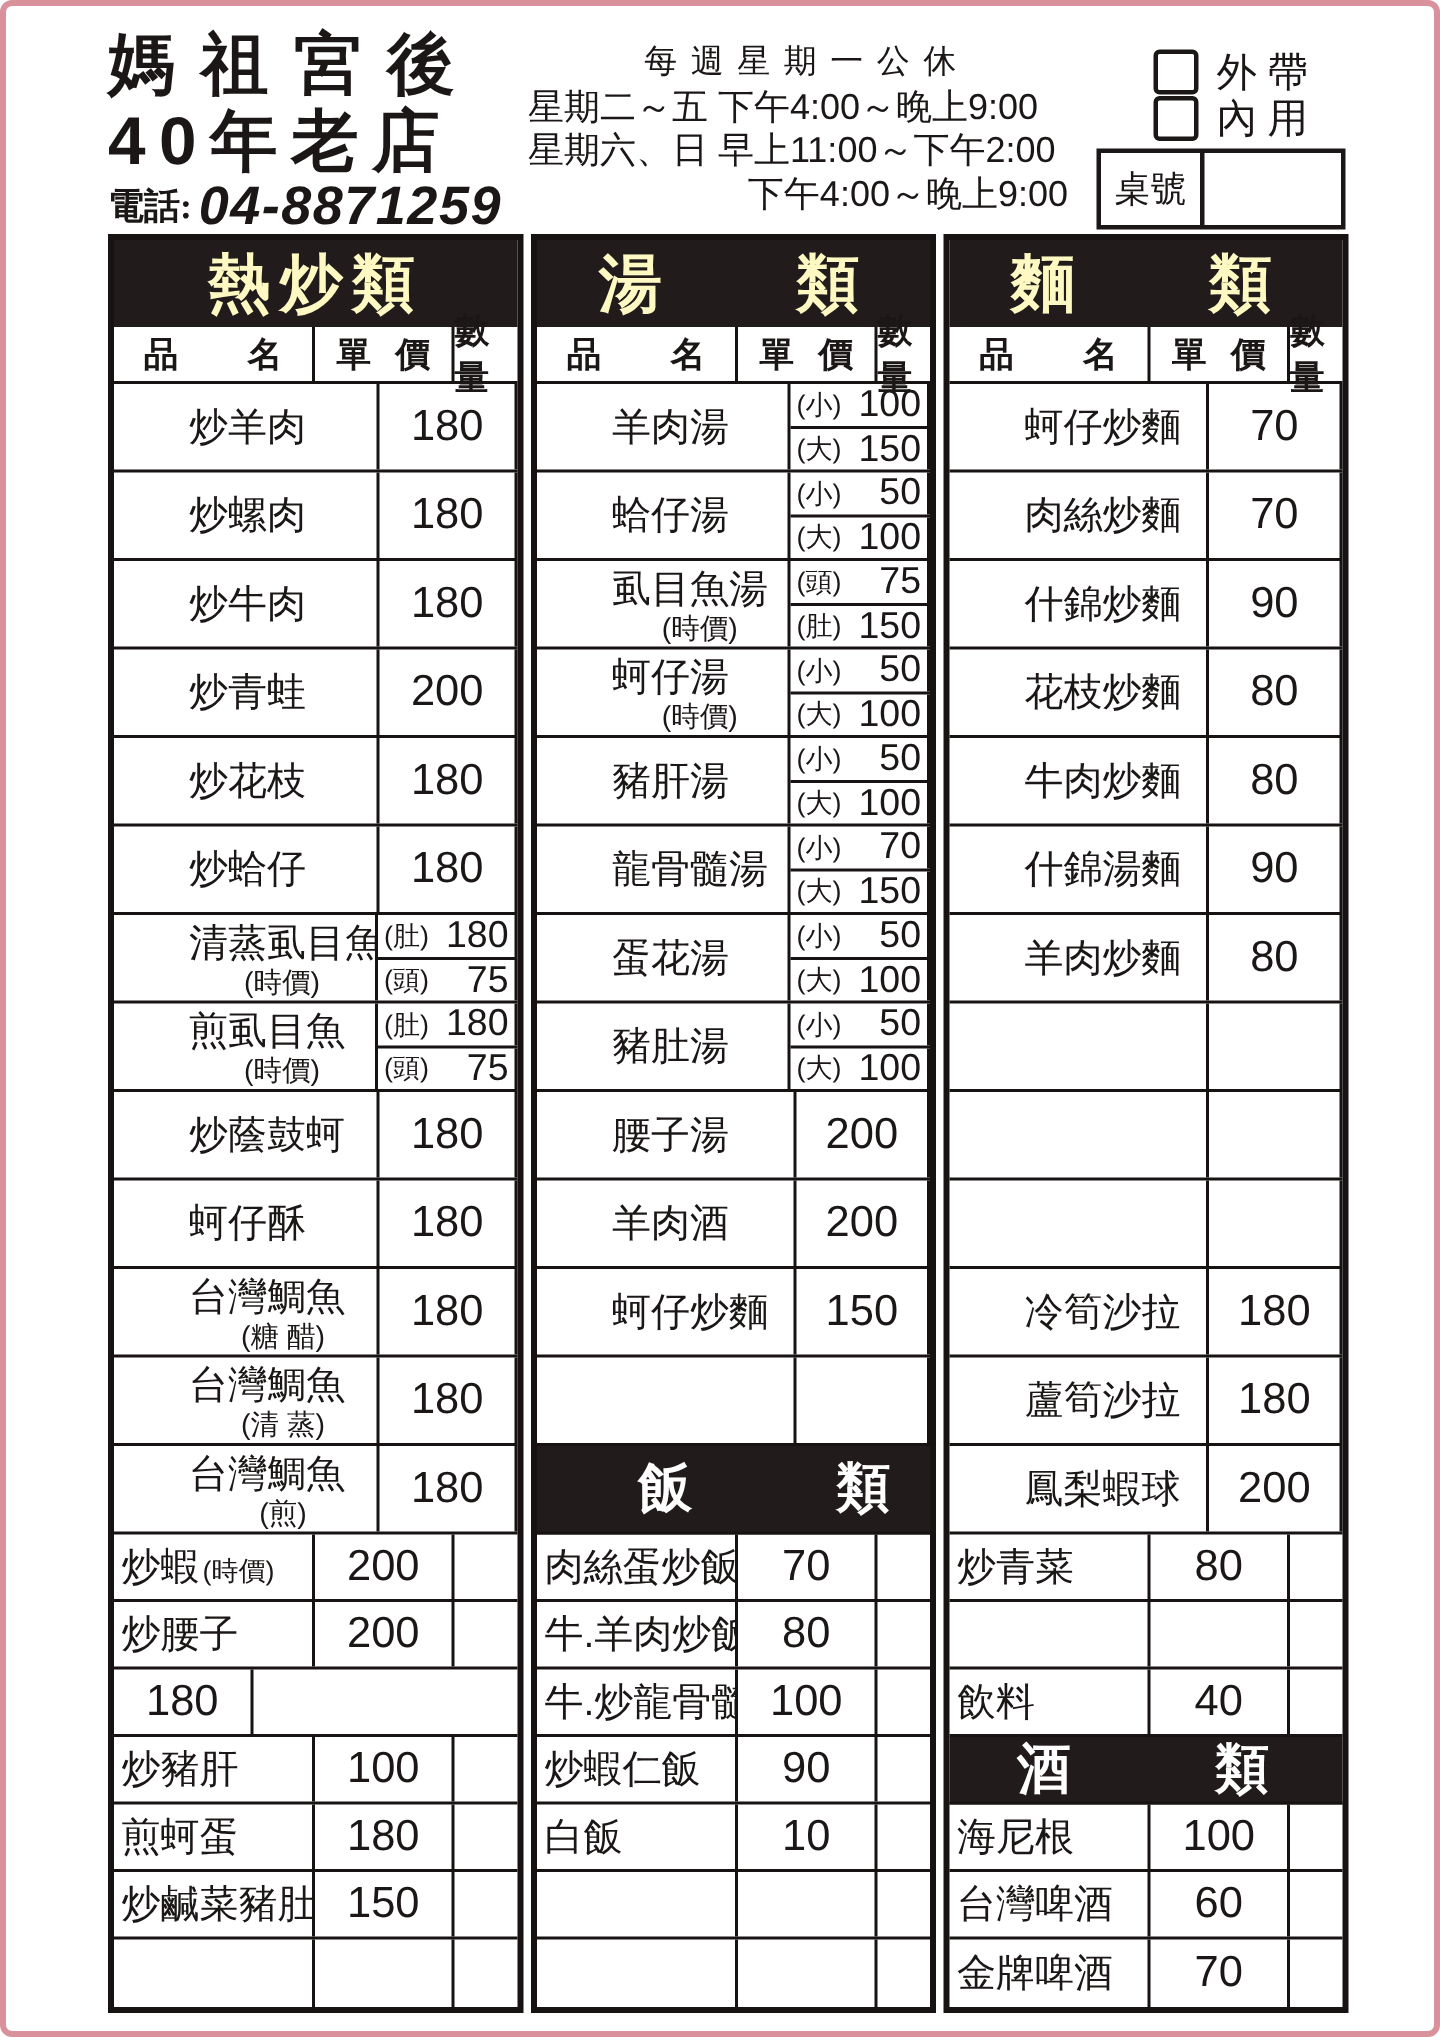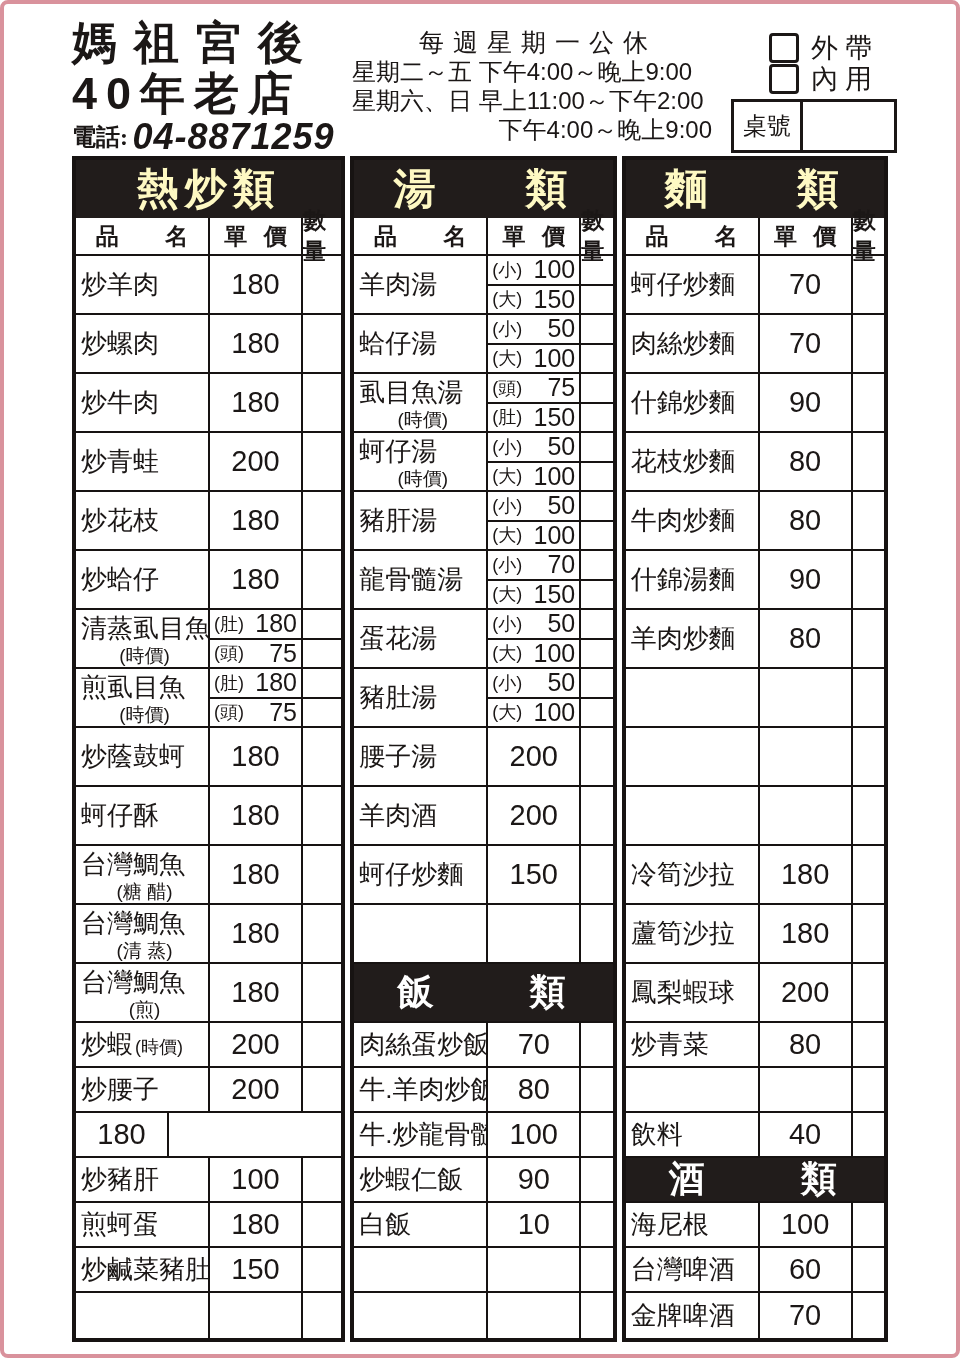--- a/index.html
+++ b/index.html
@@ -10,21 +10,21 @@
   }
   
   .hdr{position:relative;height:150px;padding-left:21px;}
   .brand{position:absolute;left:68px;top:16px;line-height:1;}
   .brand .t1{font-size:45px;font-weight:bold;letter-spacing:17px;white-space:nowrap;}
   .brand .t2{font-size:45px;font-weight:bold;letter-spacing:9px;margin-top:6px;white-space:nowrap;}
   .phone{position:absolute;left:68px;top:112px;white-space:nowrap;}
   .phone .pl{font-size:24px;font-weight:600;vertical-align:4px;font-family:Liberation Serif, serif;}
   .phone .pn{font-size:36px;font-weight:bold;font-style:italic;letter-spacing:1px;}
   .sched{position:absolute;left:348px;top:24px;width:372px;line-height:29px;}
-  .sched .l1{text-align:center;font-size:25px;letter-spacing:9px;}
+  .sched .l1{text-align:center;font-size:22px;letter-spacing:9px;font-family:Liberation Mono, monospace;}
   .sched .l2,.sched .l3{font-size:24px;text-align:left;white-space:nowrap;}
   .sched .l4{font-size:24px;text-align:right;padding-right:12px;white-space:nowrap;}
   .opts{position:absolute;left:765px;top:28px;}
   .optrow{display:flex;align-items:center;height:31px;}
   .cb{width:24px;height:24px;border:3px solid #1b1716;border-radius:4px;background:#fff;display:inline-block;}
   .optlbl{font-size:27px;letter-spacing:7px;margin-left:12px;white-space:nowrap;}
   .tbox{position:absolute;left:727px;top:95px;width:160px;height:48px;border:3px solid #1b1716;display:flex;}
   .tbox .tl{width:66px;border-right:3px solid #1b1716;display:flex;align-items:center;justify-content:center;font-size:24px;}
   .tbox .tv{flex:1;}
   
@@ -32,21 +32,21 @@
   .mtable{box-sizing:border-box;border:4px solid #171312;background:#fff;}
   .mt0{width:277px;}.mt1{width:270px;}.mt2{width:270px;}
   .band{height:58px;background:var(--band,#211c1b);color:#fef9c3;display:flex;align-items:center;justify-content:center;
         font-size:42px;font-weight:bold;letter-spacing:6px;word-spacing:66px;white-space:nowrap;}
   .colhdr{display:flex;height:38px;box-sizing:border-box;border-bottom:2.5px solid #171312;font-size:23px;font-weight:600;}
   .colhdr>div{display:flex;align-items:center;justify-content:center;box-sizing:border-box;}
   .colhdr .nch{width:134px;border-right:2.5px solid #171312;word-spacing:40px;}
   .colhdr .pch{width:93px;border-right:2.5px solid #171312;word-spacing:10px;}
   .colhdr .qch{flex:1;}
   .rows .row{display:flex;box-sizing:border-box;border-bottom:2.5px solid #171312;height:45px;}
-  .rows .row:nth-child(-n+13){height:59px;}
+  .rows .row:nth-child(-n+13){height:59px;padding-left:45px;}
   .rows .row:last-child{border-bottom:none;}
   .nc{width:134px;box-sizing:border-box;border-right:2.5px solid #171312;display:flex;flex-direction:column;
       justify-content:center;padding-left:5px;overflow:hidden;}
   .inm{font-size:26px;letter-spacing:0px;white-space:nowrap;}
   .ninl{font-size:18px;margin-left:2px;}
   .nnote{font-size:19px;text-align:center;line-height:20px;}
   .pc{width:93px;box-sizing:border-box;border-right:2.5px solid #171312;display:flex;align-items:center;
       justify-content:center;font-size:29px;}
   .qc{flex:1;}
   .pq{flex:1;display:flex;flex-direction:column;}

